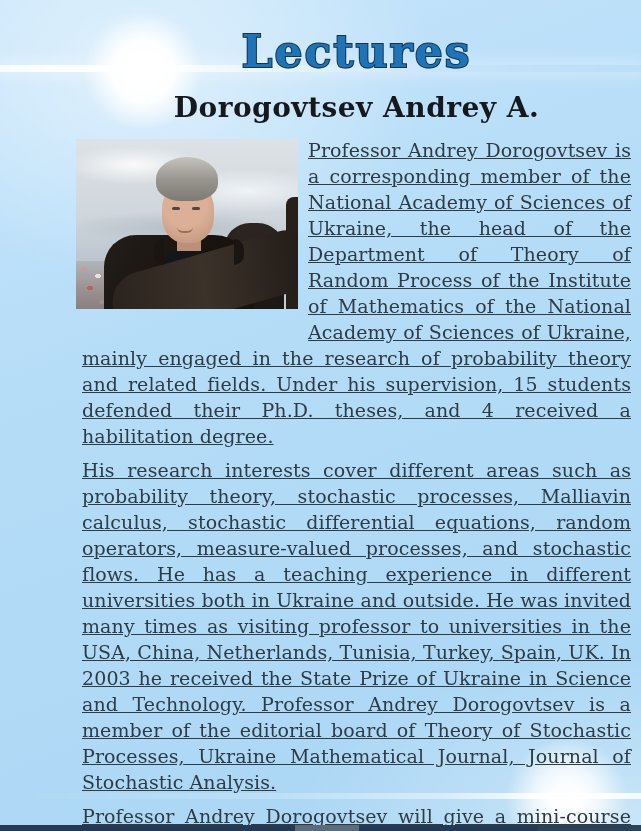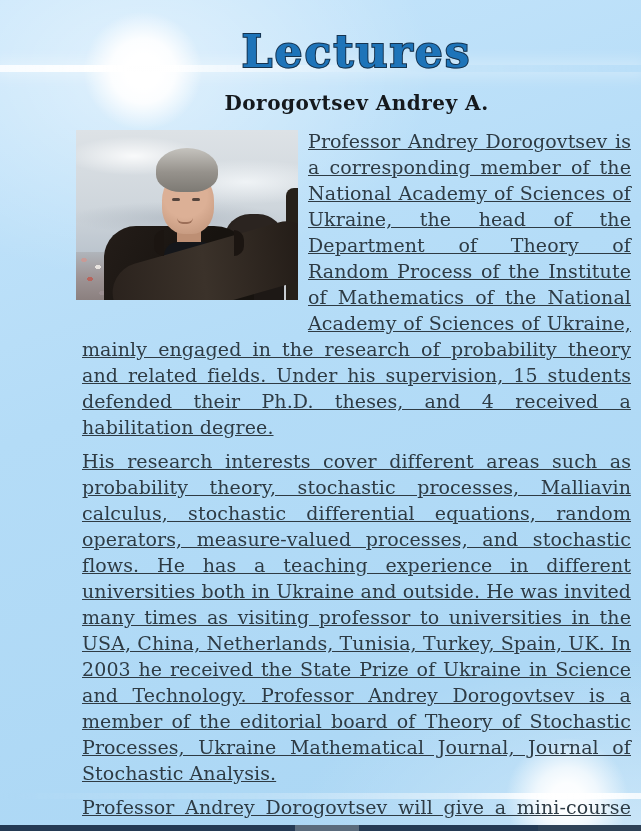--- a/index.html
+++ b/index.html
@@ -29,21 +29,21 @@
   .title{
     margin:26px 0 0;text-align:center;
     font-size:44px;line-height:1.2;font-weight:bold;letter-spacing:2px;
     color:#1e74b9;
     -webkit-text-stroke:2px #16334f;
     paint-order:stroke fill;
     text-shadow:0 1px 0 rgba(22,51,79,.55);
   }
   .subtitle{
     margin:12px 0 0;text-align:center;
-    font-size:20px;font-weight:bold;letter-spacing:.5px;
+    font-size:28px;font-weight:bold;letter-spacing:.5px;
     color:#15191d;
   }
   
   .body-text{margin-top:13px;font-size:19px;line-height:26px;color:#2e3b44;
     text-align:justify;letter-spacing:.1px;}
   .body-text p{margin:0 0 8px;text-decoration:underline;}
   .body-text p:last-child{margin-bottom:0;}
   
   .photo{
     position:relative;float:left;

